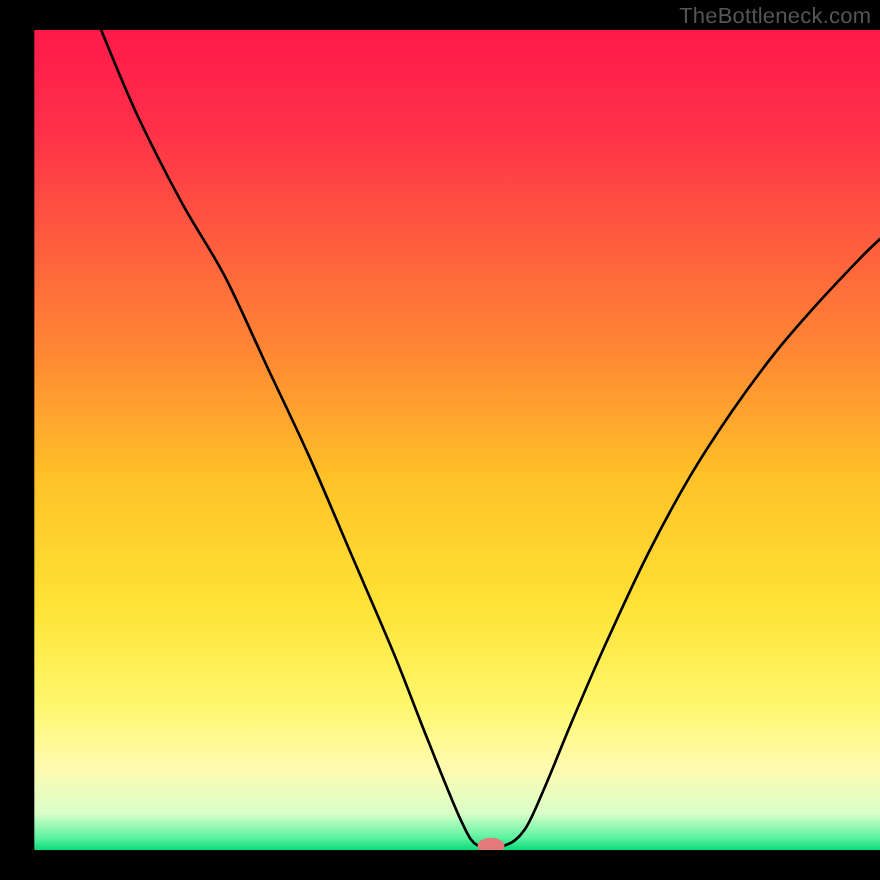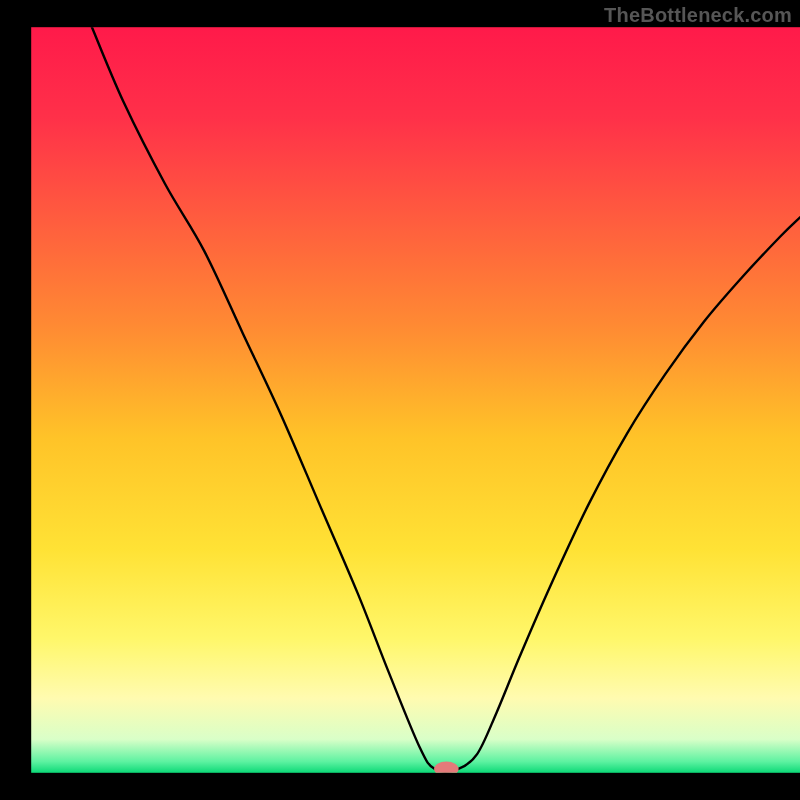--- a/index.html
+++ b/index.html
@@ -15,21 +15,21 @@
     width: 800px;
     height: 800px;
     background: #000;
   }
   .watermark {
     position: absolute;
     top: 4px;
     right: 8px;
     font-family: Arial, Helvetica, sans-serif;
     font-size: 20px;
-    font-weight: 700;
+    font-weight: 400;
     color: #565656;
     letter-spacing: 0.2px;
     z-index: 5;
   }
   svg.plot {
     position: absolute;
     left: 0;
     top: 0;
     width: 800px;
     height: 800px;

